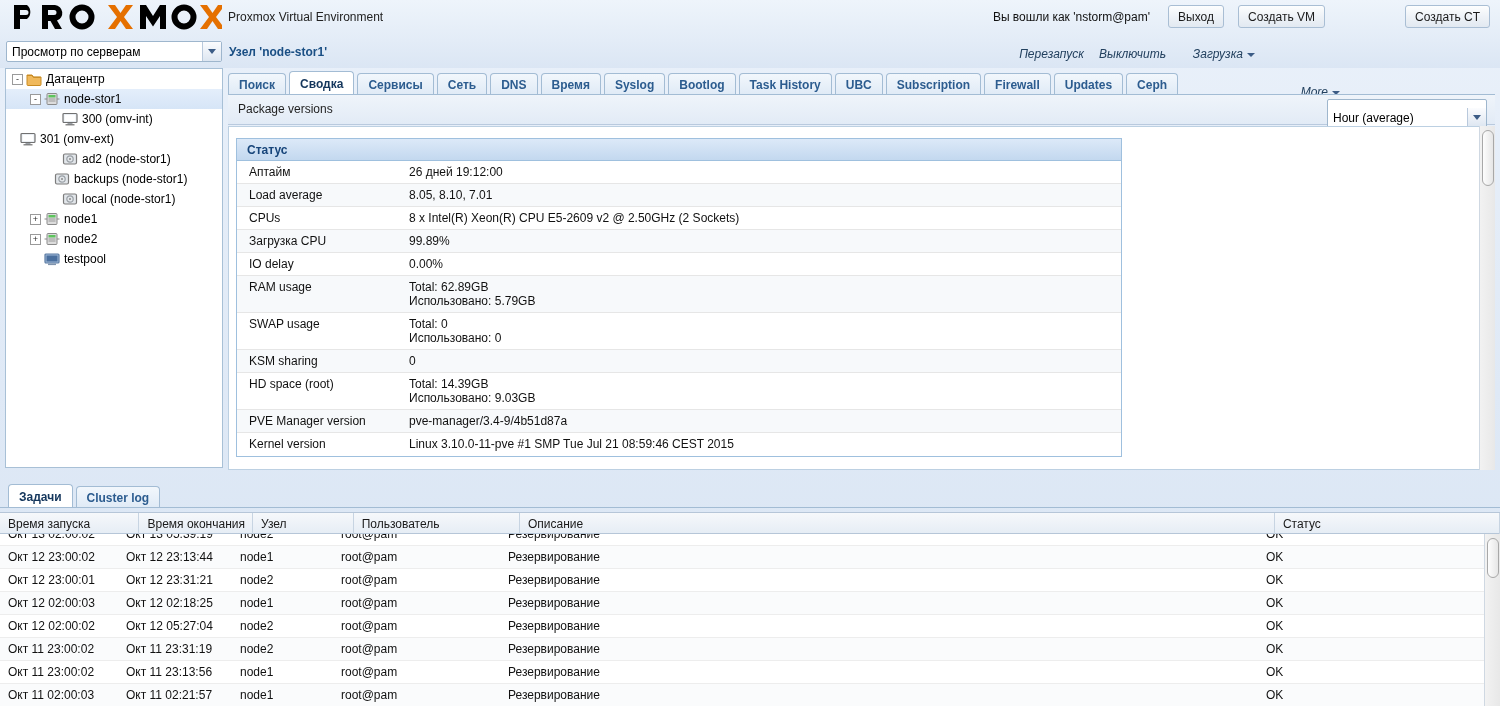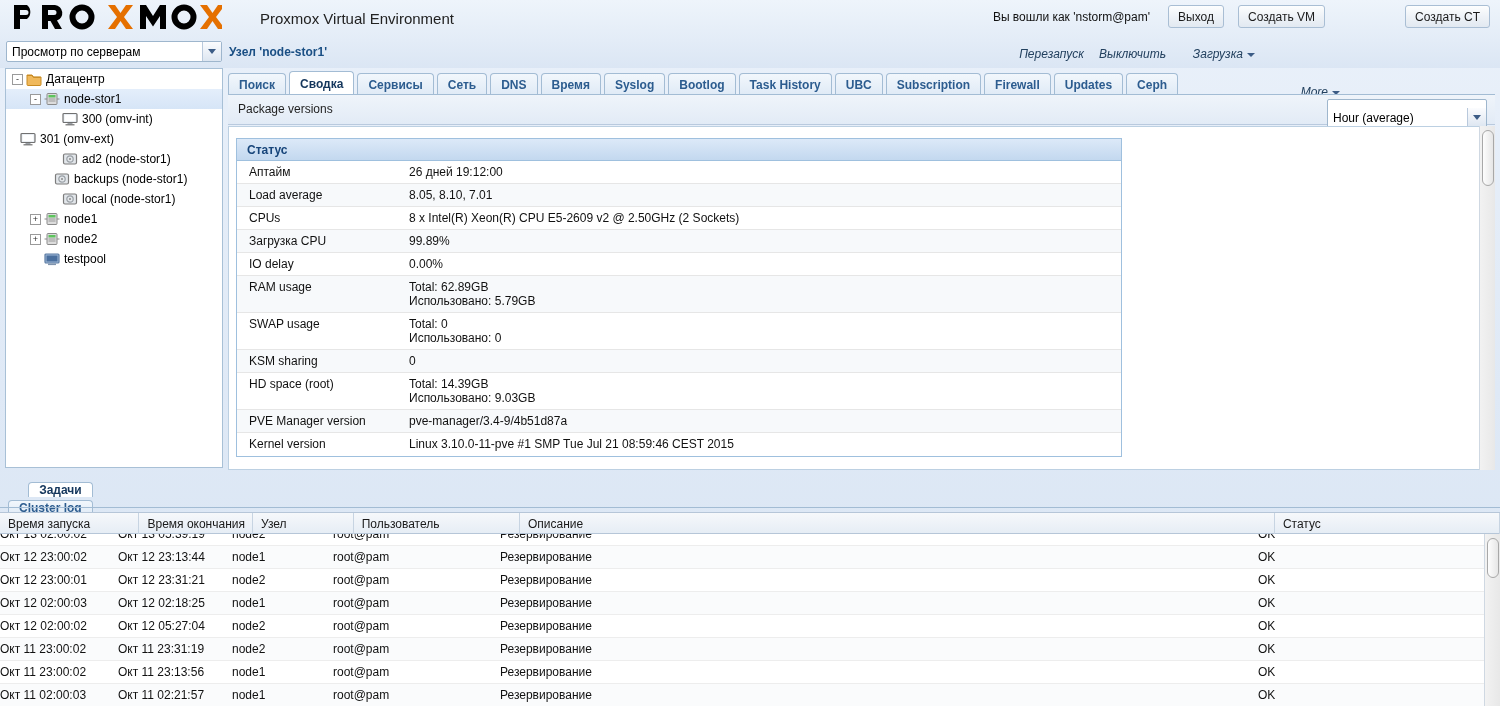--- a/index.html
+++ b/index.html
@@ -13,21 +13,21 @@
     background: #dfe9f5;
   }
   #app { position: relative; width: 1500px; height: 706px; overflow: hidden;
          background: linear-gradient(180deg,#eaf1fa 0%, #dfe9f6 55%, #d9e5f3 100%); }
 
   
   #header { position: absolute; left:0; top:0; width:1500px; height:68px;
             background: linear-gradient(180deg,#eef4fb 0%, #e3ecf7 60%, #dbe6f4 100%); }
   #logo { position:absolute; left:12px; top:3px; width:210px; height:30px; }
   #logo svg { display:block; }
-  #app-title { position:absolute; left:228px; top:10px; font-size:15px; color:#222; white-space:nowrap;margin-left:32px; }
+  #app-title { position:absolute; left:228px; top:10px; font-size:12px; color:#222; white-space:nowrap; }
 
   #viewselect { position:absolute; left:6px; top:41px; width:216px; height:21px;
                 border:1px solid #9eb6cd; background:#fff; border-radius:2px;
                 display:flex; align-items:center; }
   #viewselect .vtext { flex:1; padding-left:5px; font-size:12px; color:#000; white-space:nowrap; overflow:hidden; }
   #viewselect .vbtn { width:19px; height:19px; margin-right:0px; border-left:1px solid #b9c9dc;
                       background: linear-gradient(180deg,#fbfcfe,#dde6f1);
                       display:flex; align-items:center; justify-content:center; }
   .caret-dn { width:0;height:0;border-left:4px solid transparent;border-right:4px solid transparent;border-top:5px solid #3c5c86; }
 
@@ -102,31 +102,31 @@
 
   
   #mainscroll { position:absolute; right:0; top:56px; width:16px; height:344px;
                 background: linear-gradient(90deg,#f2f2f2,#e8e8e8); border-left:1px solid #cfd8e2; }
   #mainthumb { position:absolute; left:2px; top:4px; width:12px; height:56px;
                border:1px solid #a8a8a8; border-radius:6px;
                background: linear-gradient(90deg,#fdfdfd,#e6e6e6); }
 
   
   #bottom { position:absolute; left:0; top:482px; width:1500px; height:224px; }
-  #btabs { position:absolute; left:8px; top:0; display:flex; align-items:flex-end; gap:3px; height:26px;flex-direction:column; }
+  #btabs { position:absolute; left:8px; top:0; display:flex; align-items:flex-end; gap:3px; height:26px; }
   #btabline { position:absolute; left:0; top:25px; width:1500px; height:1px; background:#a3bcd4; }
   #thead { position:absolute; left:0; top:512px; width:1500px; height:22px;
            background: linear-gradient(180deg,#f6f8fb,#e6edf5); border-bottom:1px solid #b6c6d8;
            border-top:1px solid #b6c6d8; display:flex; }
   .th { display:flex; align-items:center; padding-left:8px; font-size:12px; color:#1a1a1a;
         border-right:1px solid #c7d4e2; height:21px; white-space:nowrap; }
   #tbody { position:absolute; left:0; top:534px; width:1484px; height:172px; overflow:hidden; background:#fff; }
   .trow { display:flex; height:23px; align-items:center; border-bottom:1px solid #ededed; background:#fff; }
   .trow.alt { background:#fafbfc; }
-  .td { padding-left:0; font-size:12px; color:#111; white-space:nowrap; overflow:hidden; }
+  .td { padding-left:8px; font-size:12px; color:#111; white-space:nowrap; overflow:hidden; }
   #tbodyclip { position:relative; top:-11px; }
   #botscroll { position:absolute; right:0; top:534px; width:16px; height:172px;
                background: linear-gradient(90deg,#f2f2f2,#e8e8e8); border-left:1px solid #cfd8e2; }
   #botthumb { position:absolute; left:2px; top:4px; width:12px; height:40px;
               border:1px solid #a8a8a8; border-radius:6px;
               background: linear-gradient(90deg,#fdfdfd,#e6e6e6); }
 </style>
 </head>
 <body>
 

